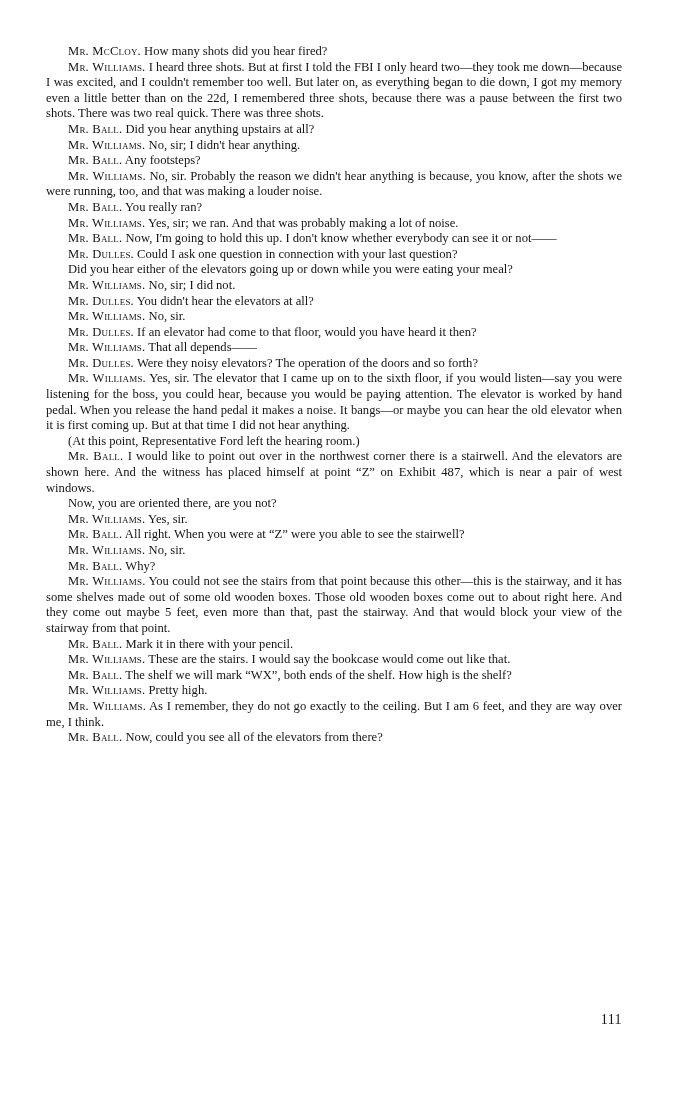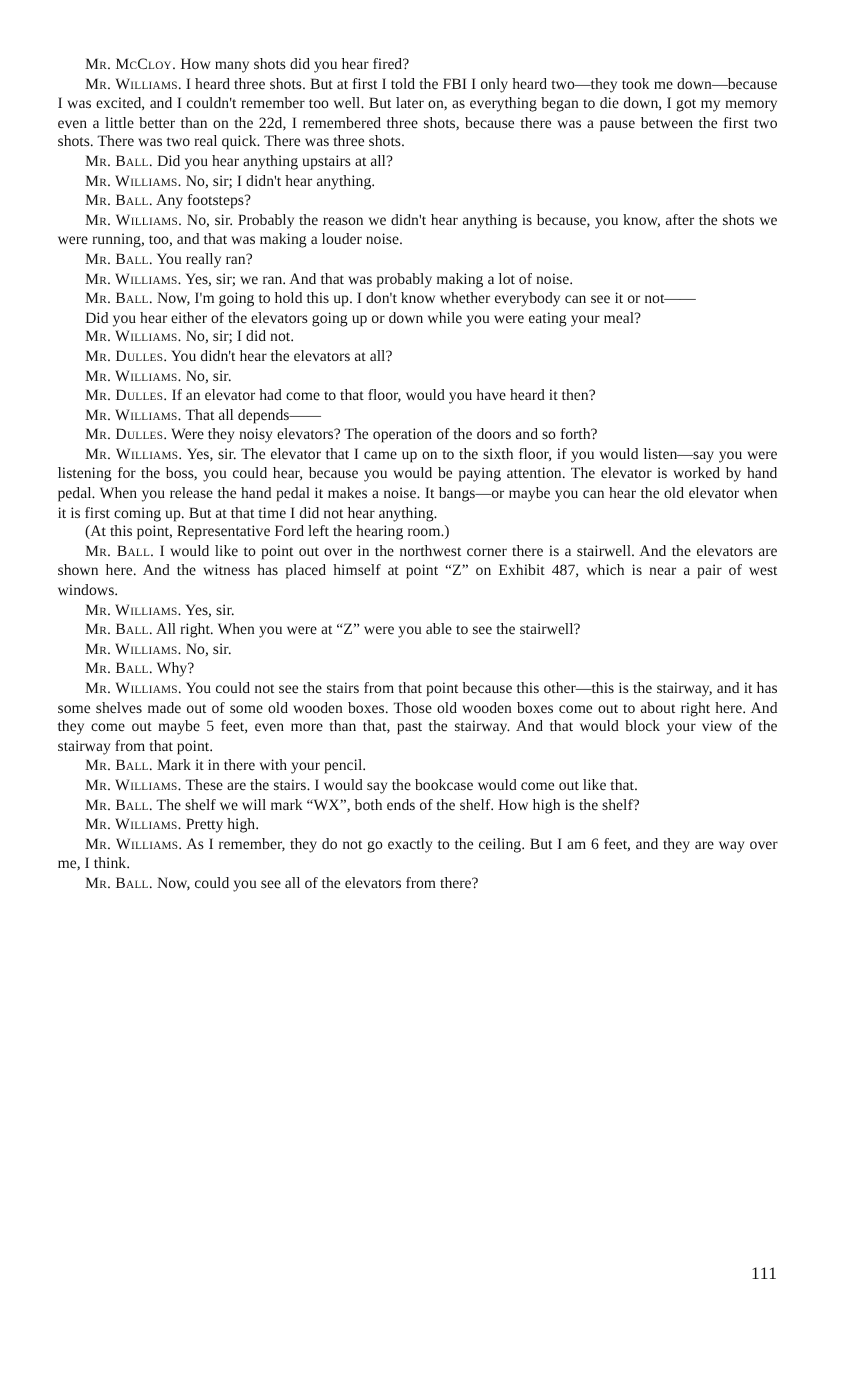--- a/index.html
+++ b/index.html
@@ -50,30 +50,32 @@
   <div class="transcript">
       <p class="para"><span class="spk">Mr. McCloy.</span> <span>How many shots did you hear fired?</span></p>
       <p class="para"><span class="spk">Mr. Williams.</span> <span>I heard three shots. But at first I told the FBI I only heard two—they took me down—because I was excited, and I couldn't remember too well. But later on, as everything began to die down, I got my memory even a little better than on the 22d, I remembered three shots, because there was a pause between the first two shots. There was two real quick. There was three shots.</span></p>
       <p class="para"><span class="spk">Mr. Ball.</span> <span>Did you hear anything upstairs at all?</span></p>
       <p class="para"><span class="spk">Mr. Williams.</span> <span>No, sir; I didn't hear anything.</span></p>
       <p class="para"><span class="spk">Mr. Ball.</span> <span>Any footsteps?</span></p>
       <p class="para"><span class="spk">Mr. Williams.</span> <span>No, sir. Probably the reason we didn't hear anything is because, you know, after the shots we were running, too, and that was making a louder noise.</span></p>
       <p class="para"><span class="spk">Mr. Ball.</span> <span>You really ran?</span></p>
       <p class="para"><span class="spk">Mr. Williams.</span> <span>Yes, sir; we ran. And that was probably making a lot of noise.</span></p>
       <p class="para"><span class="spk">Mr. Ball.</span> <span>Now, I'm going to hold this up. I don't know whether everybody can see it or not——</span></p>
+      <p class="para"><span class="spk">Mr. Dulles.</span> <span>Could I ask one question in connection with your last question?</span></p>
       <p class="para"><span>Did you hear either of the elevators going up or down while you were eating your meal?</span></p>
       <p class="para"><span class="spk">Mr. Williams.</span> <span>No, sir; I did not.</span></p>
       <p class="para"><span class="spk">Mr. Dulles.</span> <span>You didn't hear the elevators at all?</span></p>
       <p class="para"><span class="spk">Mr. Williams.</span> <span>No, sir.</span></p>
       <p class="para"><span class="spk">Mr. Dulles.</span> <span>If an elevator had come to that floor, would you have heard it then?</span></p>
       <p class="para"><span class="spk">Mr. Williams.</span> <span>That all depends——</span></p>
       <p class="para"><span class="spk">Mr. Dulles.</span> <span>Were they noisy elevators? The operation of the doors and so forth?</span></p>
       <p class="para"><span class="spk">Mr. Williams.</span> <span>Yes, sir. The elevator that I came up on to the sixth floor, if you would listen—say you were listening for the boss, you could hear, because you would be paying attention. The elevator is worked by hand pedal. When you release the hand pedal it makes a noise. It bangs—or maybe you can hear the old elevator when it is first coming up. But at that time I did not hear anything.</span></p>
       <p class="para"><span>(At this point, Representative Ford left the hearing room.)</span></p>
       <p class="para"><span class="spk">Mr. Ball.</span> <span>I would like to point out over in the northwest corner there is a stairwell. And the elevators are shown here. And the witness has placed himself at point “Z” on Exhibit 487, which is near a pair of west windows.</span></p>
+      <p class="para"><span>Now, you are oriented there, are you not?</span></p>
       <p class="para"><span class="spk">Mr. Williams.</span> <span>Yes, sir.</span></p>
       <p class="para"><span class="spk">Mr. Ball.</span> <span>All right. When you were at “Z” were you able to see the stairwell?</span></p>
       <p class="para"><span class="spk">Mr. Williams.</span> <span>No, sir.</span></p>
       <p class="para"><span class="spk">Mr. Ball.</span> <span>Why?</span></p>
       <p class="para"><span class="spk">Mr. Williams.</span> <span>You could not see the stairs from that point because this other—this is the stairway, and it has some shelves made out of some old wooden boxes. Those old wooden boxes come out to about right here. And they come out maybe 5 feet, even more than that, past the stairway. And that would block your view of the stairway from that point.</span></p>
       <p class="para"><span class="spk">Mr. Ball.</span> <span>Mark it in there with your pencil.</span></p>
       <p class="para"><span class="spk">Mr. Williams.</span> <span>These are the stairs. I would say the bookcase would come out like that.</span></p>
       <p class="para"><span class="spk">Mr. Ball.</span> <span>The shelf we will mark “WX”, both ends of the shelf. How high is the shelf?</span></p>
       <p class="para"><span class="spk">Mr. Williams.</span> <span>Pretty high.</span></p>
       <p class="para"><span class="spk">Mr. Williams.</span> <span>As I remember, they do not go exactly to the ceiling. But I am 6 feet, and they are way over me, I think.</span></p>

